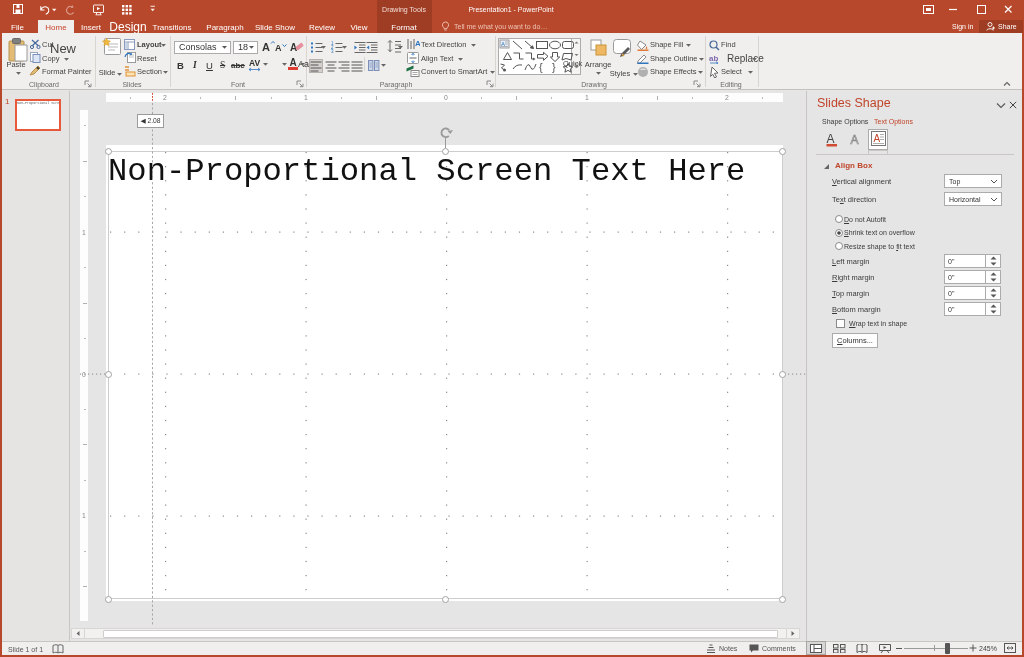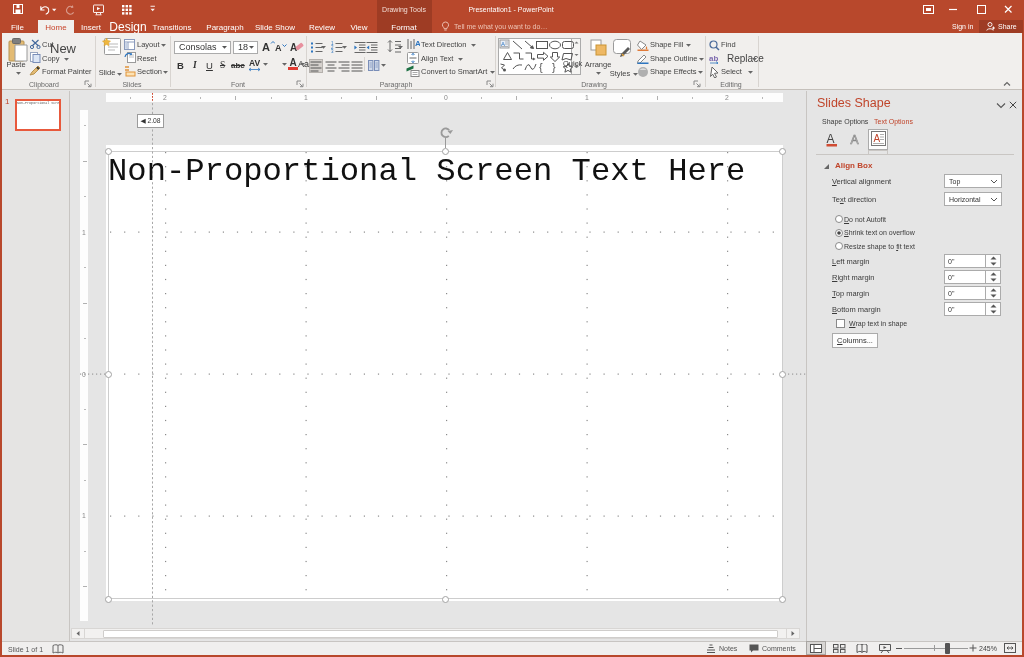--- a/index.html
+++ b/index.html
@@ -148,21 +148,21 @@
 <div style="position:absolute;left:50px;top:44px;width:120px;text-align:left;font-size:13px;line-height:9.5px;color:#444;white-space:nowrap;">New</div>
 <div style="position:absolute;left:47px;top:68px;width:120px;text-align:center;font-size:7.5px;line-height:9.5px;color:#444;white-space:nowrap;">Slide</div>
 <svg width="7" height="5" style="position:absolute;left:116px;top:71.5px;width:7px;height:5px;" viewBox="0 0 7 5">
     <path d="M1 1 l2.5 2.8 L6 1 z" fill="#666"></path>
   </svg>
 <svg width="11" height="11" style="position:absolute;left:124px;top:39px;width:11px;height:11px;" viewBox="0 0 11 11">
     <rect x="0.5" y="0.5" width="10" height="10" fill="#fff" stroke="#8b9bbd"></rect>
     <path d="M0.5 3 h10 M4 3 v7.5" stroke="#8b9bbd"></path>
     <rect x="1.2" y="3.8" width="2" height="6" fill="#c3cfe4"></rect>
   </svg>
-<div style="position:absolute;left:137px;top:40px;font-size:7.5px;line-height:9.5px;color:#444;white-space:nowrap;">Layout</div>
+<div style="position:absolute;left:137px;top:40px;font-size:7.5px;line-height:9.5px;color:#444;white-space:nowrap;font-weight:bold;">Layout</div>
 <svg width="7" height="5" style="position:absolute;left:160px;top:43px;width:7px;height:5px;" viewBox="0 0 7 5">
     <path d="M1 1 l2.5 2.8 L6 1 z" fill="#666"></path>
   </svg>
 <svg width="12" height="11" style="position:absolute;left:124px;top:52px;width:12px;height:11px;" viewBox="0 0 12 11">
     <rect x="3.5" y="0.5" width="8" height="10" fill="#fff" stroke="#9a9a9a"></rect>
     <path d="M5 3 h5 M5 5 h5" stroke="#c0c0c0"></path>
     <path d="M1 5 a4 4 0 0 1 6-3" stroke="#2e76c0" fill="none" stroke-width="1.2"></path>
     <path d="M7.6 0.6 l0.4 2.4 -2.4 0.3 z" fill="#2e76c0"></path>
   </svg>
 <div style="position:absolute;left:137px;top:53.5px;font-size:7.5px;line-height:9.5px;color:#444;white-space:nowrap;">Reset</div>

